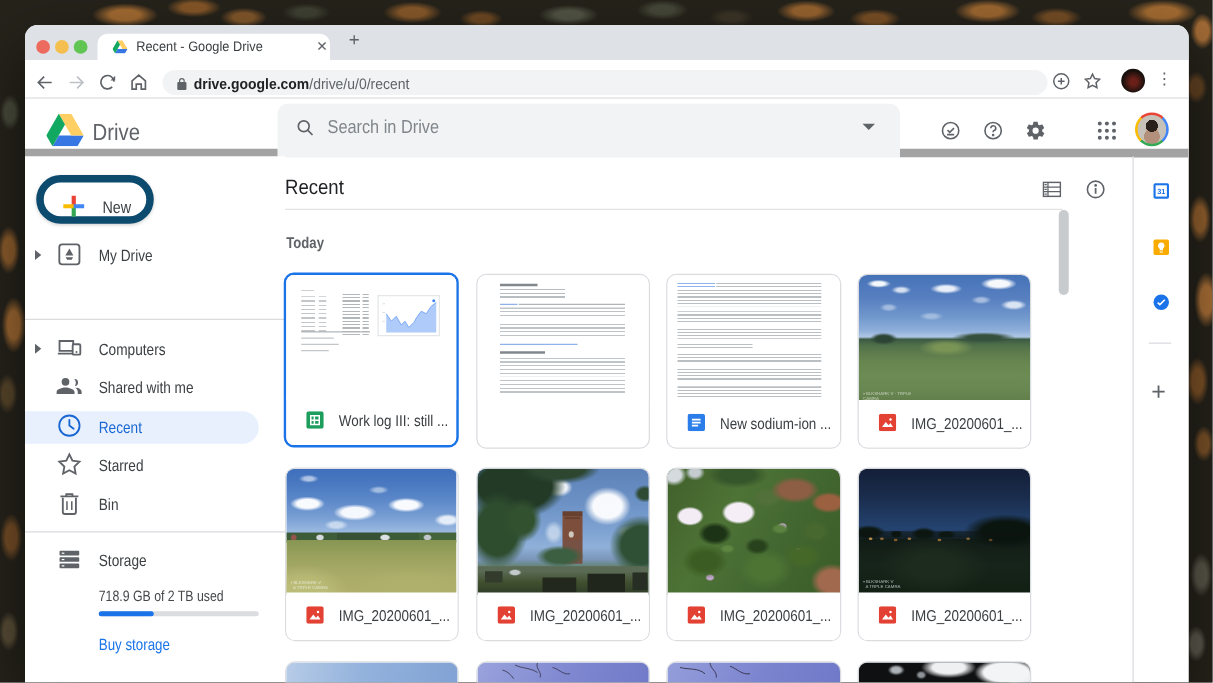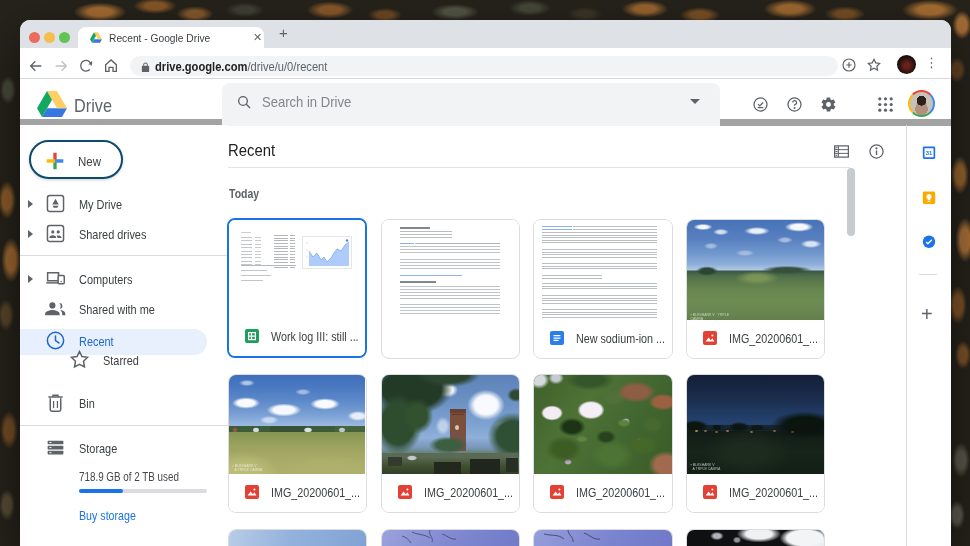--- a/index.html
+++ b/index.html
@@ -57,21 +57,21 @@
 #omni .url { position:absolute; left:25px; top:4px; font-size:12px; color:#202124; font-weight:700; transform:scaleX(.93); transform-origin:left center; }
 #omni .url span { color:#5f6368; font-weight:400; }
 .ticon { position:absolute; top:3px; width:16px; height:16px; color:#5f6368; }
 
 #apphead { position:absolute; left:0; top:59px; width:100%; height:47px; background:#fff; border-bottom:7px solid #a3a3a3; }
 #drivename { position:absolute; left:53.5px; top:15.5px; font-size:18.5px; color:#5f6368; transform:scaleX(.88); transform-origin:left center; }
 #search { position:absolute; left:202px; top:4px; width:498px; height:52px; background:#f1f3f4; border-radius:8px; }
 #search .ph { position:absolute; left:40px; top:10px; font-size:15px; color:#80868b; transform:scaleX(.87); transform-origin:left center; }
 
 #sidebar { position:absolute; left:0; top:105px; width:208px; height:421px; background:#fff; }
-#newbtn { position:absolute; left:9px; top:15px; width:94px; height:39px; background:#fff; border-radius:20px; border:2px solid #0c4a6e; box-shadow:0 1px 3px rgba(60,64,67,.25); }
+#newbtn { position:absolute; left:9px; top:15px; width:94px; height:39px; background:#fff; border-radius:20px; border:6px solid #0c4a6e; box-shadow:0 1px 3px rgba(60,64,67,.25); }
 #newbtn .lbl { position:absolute; left:47px; top:12px; font-size:13.5px; color:#3c4043; font-weight:500; transform:scaleX(.85); transform-origin:left center;}
 .navitem { position:absolute; left:0; width:208px; height:30px; }
 .navitem .txt { position:absolute; left:59px; top:8px; font-size:13px; color:#3c4043; font-weight:500; transform:scaleX(.84); transform-origin:left center;}
 .navitem .ico { position:absolute; left:25px; top:4px; width:21px; height:21px; }
 .navitem .exp { position:absolute; left:8px; top:11px; width:0; height:0; border-left:5px solid #5f6368; border-top:4px solid transparent; border-bottom:4px solid transparent; }
 #recentpill { position:absolute; left:0; top:204px; width:187px; height:26px; background:#e8f0fe; border-radius:0 16px 16px 0; }
 .sep { position:absolute; left:0; width:208px; border-top:1px solid #dadce0; }
 #usage { position:absolute; left:59px; top:345px; font-size:12px; color:#45484b; transform:scaleX(.82); transform-origin:left center; }
 #pbar { position:absolute; left:59px; top:364px; width:128px; height:4px; border-radius:2px; background:#dadce0; }
 #pbar i { position:absolute; left:0; top:0; width:44px; height:4px; border-radius:2px; background:#1a73e8; display:block;}
@@ -200,30 +200,20 @@
       <div class="lbl">New</div>
     </div>
     <div class="navitem" style="top:64px;">
       <div class="exp"></div>
       <svg class="ico" viewBox="0 0 24 24" fill="none" stroke="#5f6368" stroke-width="1.7">
           <rect x="2.8" y="2.8" width="18.4" height="18.4" rx="2.6"></rect>
           <path fill="#5f6368" stroke="none" d="M12 6.6l3.7 6.4H8.3z M8.6 14.6h6.8l-1.3 2.3h-4.2z"></path>
         </svg>
       <div class="txt">My Drive</div>
     </div>
-    <div class="navitem" style="top:94px;">
-      <div class="exp"></div>
-      <svg class="ico" viewBox="0 0 24 24" fill="none" stroke="#5f6368" stroke-width="1.7">
-          <rect x="2.8" y="2.8" width="18.4" height="18.4" rx="2.6"></rect>
-          <circle cx="8.9" cy="10.2" r="1.8" fill="#5f6368" stroke="none"></circle>
-          <circle cx="15.1" cy="10.2" r="1.8" fill="#5f6368" stroke="none"></circle>
-          <path fill="#5f6368" stroke="none" d="M5 16.6c0-1.7 2.3-2.6 3.9-2.6s3.9.9 3.9 2.6v.6H5zM13.4 14.7c1.2-.5 2.8-.3 3.9.2 1 .5 1.6 1.1 1.6 1.9v.4h-4.4z"></path>
-        </svg>
-      <div class="txt">Shared drives</div>
-    </div>
     <div class="sep" style="top:130px;"></div>
     <div class="navitem" style="top:139px;">
       <div class="exp"></div>
       <svg class="ico" viewBox="0 0 24 24" fill="none" stroke="#5f6368" stroke-width="1.7">
           <path d="M3 5.5h12.5v9H3z"></path>
           <path d="M1.5 17h14"></path>
           <rect x="15" y="8.5" width="7" height="9.5" rx="1.2" fill="#fff"></rect>
           <circle cx="18.5" cy="15.5" r="0.9" fill="#5f6368" stroke="none"></circle>
         </svg>
       <div class="txt">Computers</div>
@@ -237,21 +227,21 @@
       <div class="txt">Shared with me</div>
     </div>
     <div id="recentpill"></div>
     <div class="navitem" style="top:201px;">
       <svg class="ico" viewBox="0 0 24 24" fill="none" stroke="#1967d2" stroke-width="1.7">
           <circle cx="12" cy="12" r="9.3"></circle>
           <path d="M12 6.8V12l3.9 2.8" stroke-linecap="round"></path>
         </svg>
       <div class="txt" style="color:#1967d2;">Recent</div>
     </div>
-    <div class="navitem" style="top:220px;margin-left:24px;">
+    <div class="navitem" style="top:232px;">
       <svg class="ico" viewBox="0 0 24 24" fill="none" stroke="#5f6368" stroke-width="1.7">
           <path d="M12 2.8l2.8 5.8 6.4.9-4.6 4.5 1.1 6.4-5.7-3-5.7 3 1.1-6.4L2.8 9.5l6.4-.9z"></path>
         </svg>
       <div class="txt">Starred</div>
     </div>
     <div class="navitem" style="top:263px;">
       <svg class="ico" viewBox="0 0 24 24" fill="none" stroke="#5f6368" stroke-width="1.7">
           <path d="M6 7v13a1.9 1.9 0 0 0 1.9 1.9h8.2A1.9 1.9 0 0 0 18 20V7M3.8 5.8h16.4M9.2 5.6V3.8h5.6v1.8"></path>
           <path d="M9.8 10.2v8M14.2 10.2v8" stroke-width="1.4"></path>
         </svg>

